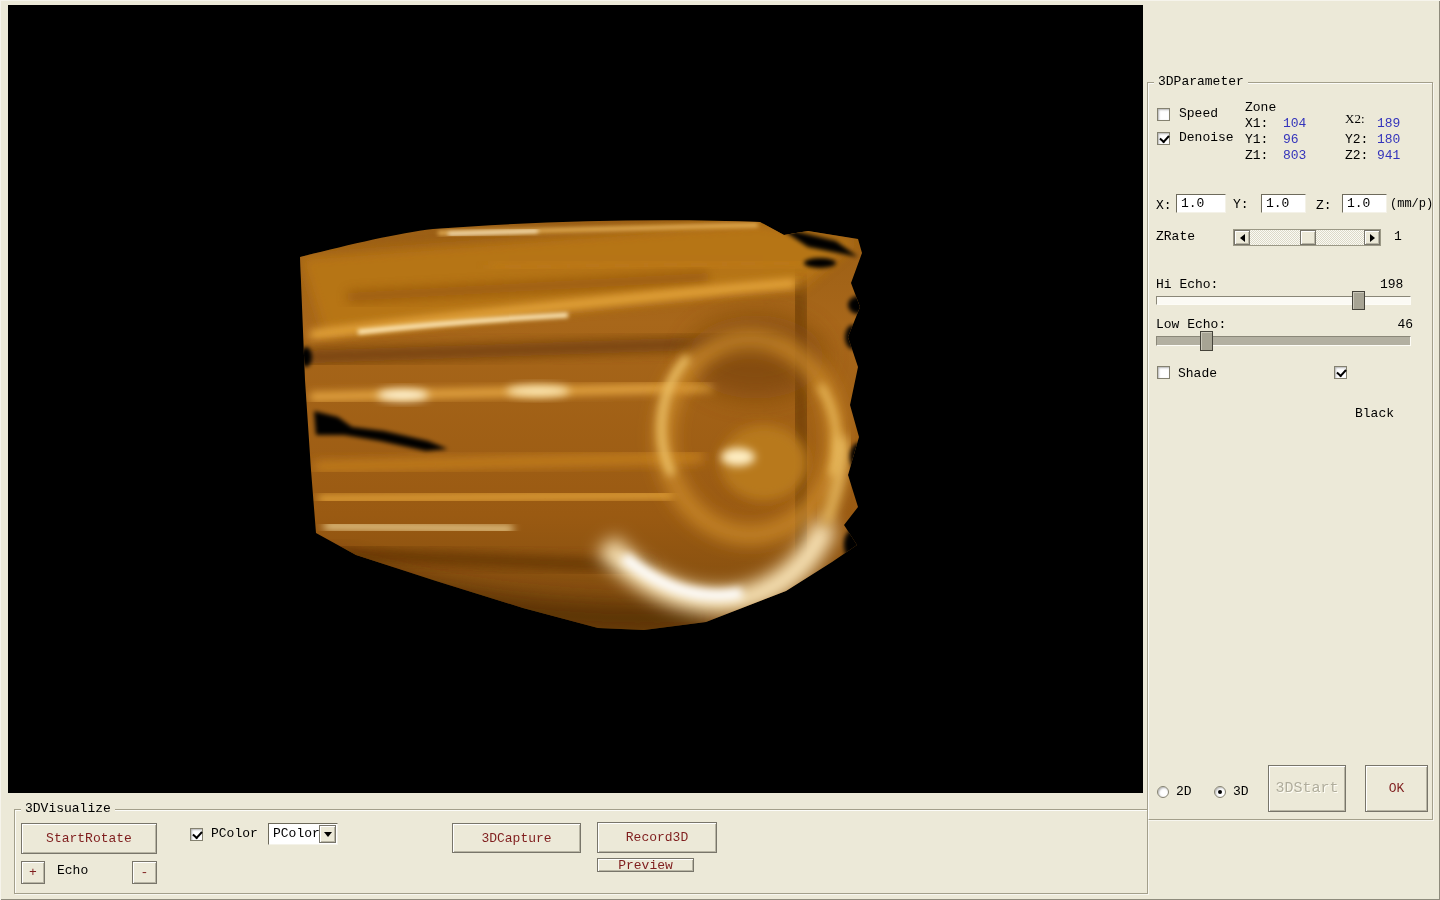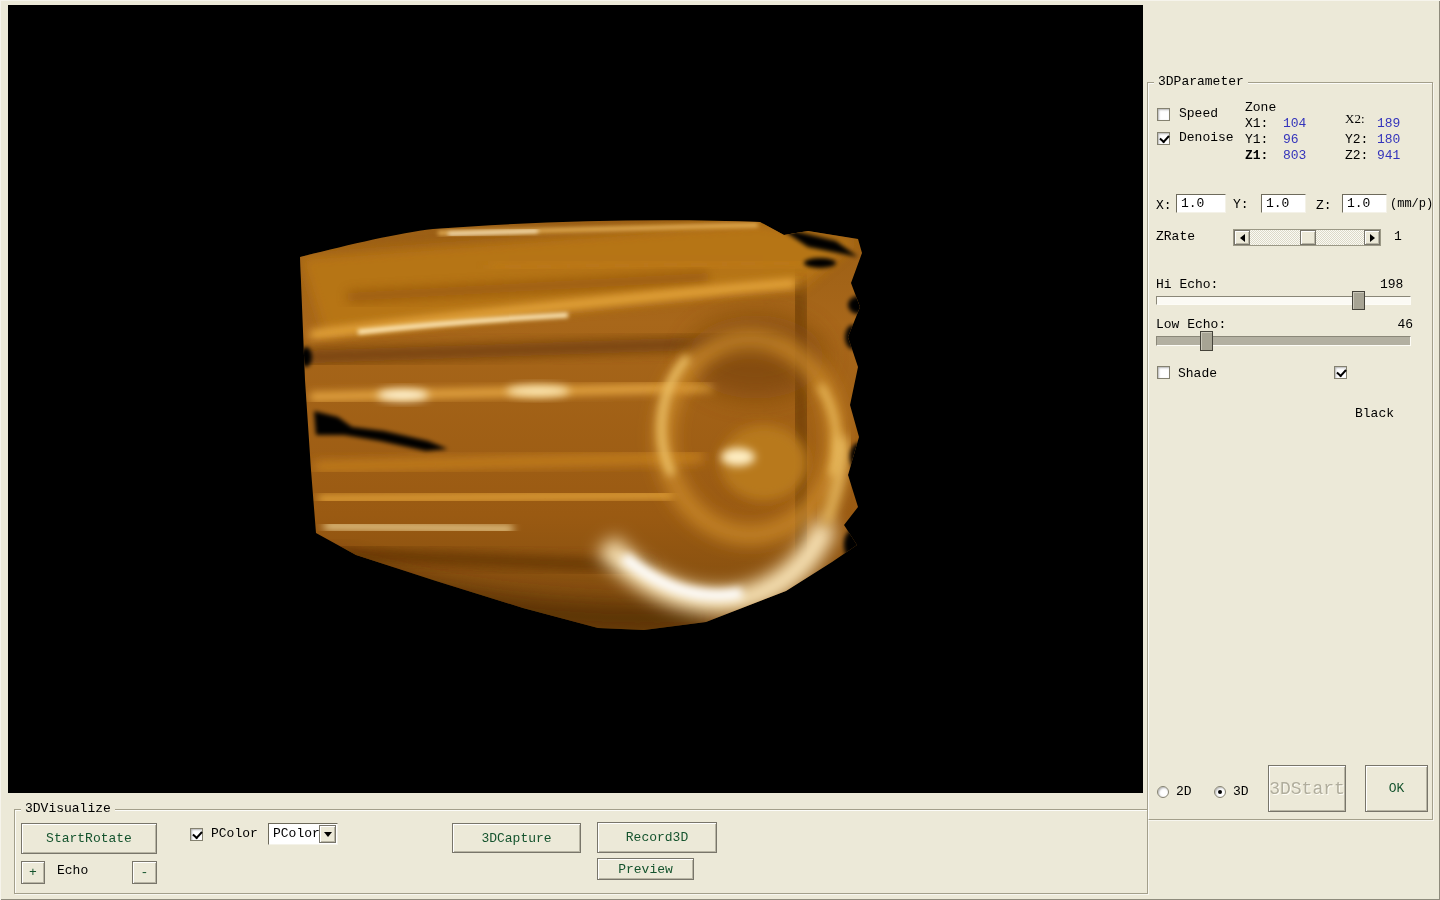--- a/index.html
+++ b/index.html
@@ -29,21 +29,21 @@
     line-height:14px; white-space:nowrap;
   }
 
   
   .lbl { position:absolute; white-space:nowrap; line-height:14px; }
   .val-blue { color:#3333bb; }
   .btn {
     position:absolute; background:#ece9d8; border:1px solid #78756a;
     box-shadow: inset 1px 1px 0 #ffffff, inset -1px -1px 0 #b8b5a4;
     display:flex; align-items:center; justify-content:center;
-    font:inherit; color:#14532d; cursor:default; white-space:nowrap;
+    font:inherit; color:#7f1d1d; cursor:default; white-space:nowrap;
   }
   .btn.disabled { color:#b0ad9c; text-shadow:1px 1px 0 #fffef6; }
   .chk {
     position:absolute; width:13px; height:13px; background:#fff;
     border:1px solid #848170; box-shadow: inset 1px 1px 2px rgba(0,0,0,.3);
   }
   .chk.on::after {
     content:''; position:absolute; left:2px; top:2px; width:7px; height:4px;
     border-left:2px solid #000; border-bottom:2px solid #000; transform:rotate(-48deg);
   }
@@ -210,21 +210,21 @@
   <span class="lbl" style="left:1245px; top:117px;">X1:</span>
   <span class="lbl val-blue" style="left:1283px; top:117px;">104</span>
   <span class="lbl" style="left:1345px; top:112px;font-family:Liberation Serif, serif;">X2:</span>
   <span class="lbl val-blue" style="left:1377px; top:117px;">189</span>
 
   <span class="lbl" style="left:1245px; top:133px;">Y1:</span>
   <span class="lbl val-blue" style="left:1283px; top:133px;">96</span>
   <span class="lbl" style="left:1345px; top:133px;">Y2:</span>
   <span class="lbl val-blue" style="left:1377px; top:133px;">180</span>
 
-  <span class="lbl" style="left:1245px; top:149px;font-weight:bold;">Z1:</span>
+  <span class="lbl" style="left:1245px; top:149px;">Z1:</span>
   <span class="lbl val-blue" style="left:1283px; top:149px;">803</span>
   <span class="lbl" style="left:1345px; top:149px;">Z2:</span>
   <span class="lbl val-blue" style="left:1377px; top:149px;">941</span>
 
   <span class="lbl" style="left:1156px; top:199px;">X:</span>
   <input class="txt" style="left: 1176px; top: 194px; width: 50px; height: 19px;" value="1.0">
   <span class="lbl" style="left:1233px; top:198px;">Y:</span>
   <input class="txt" style="left: 1261px; top: 194px; width: 45px; height: 19px;" value="1.0">
   <span class="lbl" style="left:1316px; top:199px;">Z:</span>
   <input class="txt" style="left: 1342px; top: 194px; width: 45px; height: 19px;" value="1.0">
@@ -255,21 +255,21 @@
   <span class="chk" style="left:1157px; top:366px;"></span>
   <span class="lbl" style="left:1178px; top:367px;">Shade</span>
   <span class="chk on" style="left:1334px; top:366px;"></span>
   <span class="lbl" style="left:1355px; top:367px;margin-top:40px;">Black</span>
 
   <span class="radio" style="left:1157px; top:786px;"></span>
   <span class="lbl" style="left:1176px; top:785px;">2D</span>
   <span class="radio on" style="left:1214px; top:786px;"></span>
   <span class="lbl" style="left:1233px; top:785px;">3D</span>
 
-  <button class="btn disabled" style="left:1268px; top:765px; width:78px; height:47px; font-size:18px;">3DStart</button>
+  <button class="btn disabled" style="left:1268px; top:765px; width:78px; height:47px; font-size:15px;">3DStart</button>
   <button class="btn" style="left:1365px; top:765px; width:63px; height:47px;">OK</button>
 
   <div class="groupbox" style="left:8px; top:809px; width:1134px; height:85px;margin-left:6px;">
     <span class="gb-title">3DVisualize</span>
   </div>
 
   <button class="btn" style="left:21px; top:823px; width:136px; height:31px;">StartRotate</button>
   <button class="btn" style="left:21px; top:861px; width:24px; height:23px;">+</button>
   <span class="lbl" style="left:57px; top:864px;">Echo</span>
   <button class="btn" style="left:132px; top:861px; width:25px; height:23px;">-</button>
@@ -279,15 +279,15 @@
 
   <div class="combo" style="left:268px; top:823px; width:70px; height:22px;">
     <span class="combo-text">PColor</span>
     <span class="combo-btn">
         <i class="arr-d"></i>
       </span>
   </div>
 
   <button class="btn" style="left:452px; top:823px; width:129px; height:30px;">3DCapture</button>
   <button class="btn" style="left:597px; top:822px; width:120px; height:31px;">Record3D</button>
-  <button class="btn" style="left:597px; top:858px; width:97px; height:22px;">Preview</button>
+  <button class="btn" style="left:597px; top:858px; width:97px; height:14px;">Preview</button>
 
 </div>
 
 </body></html>

